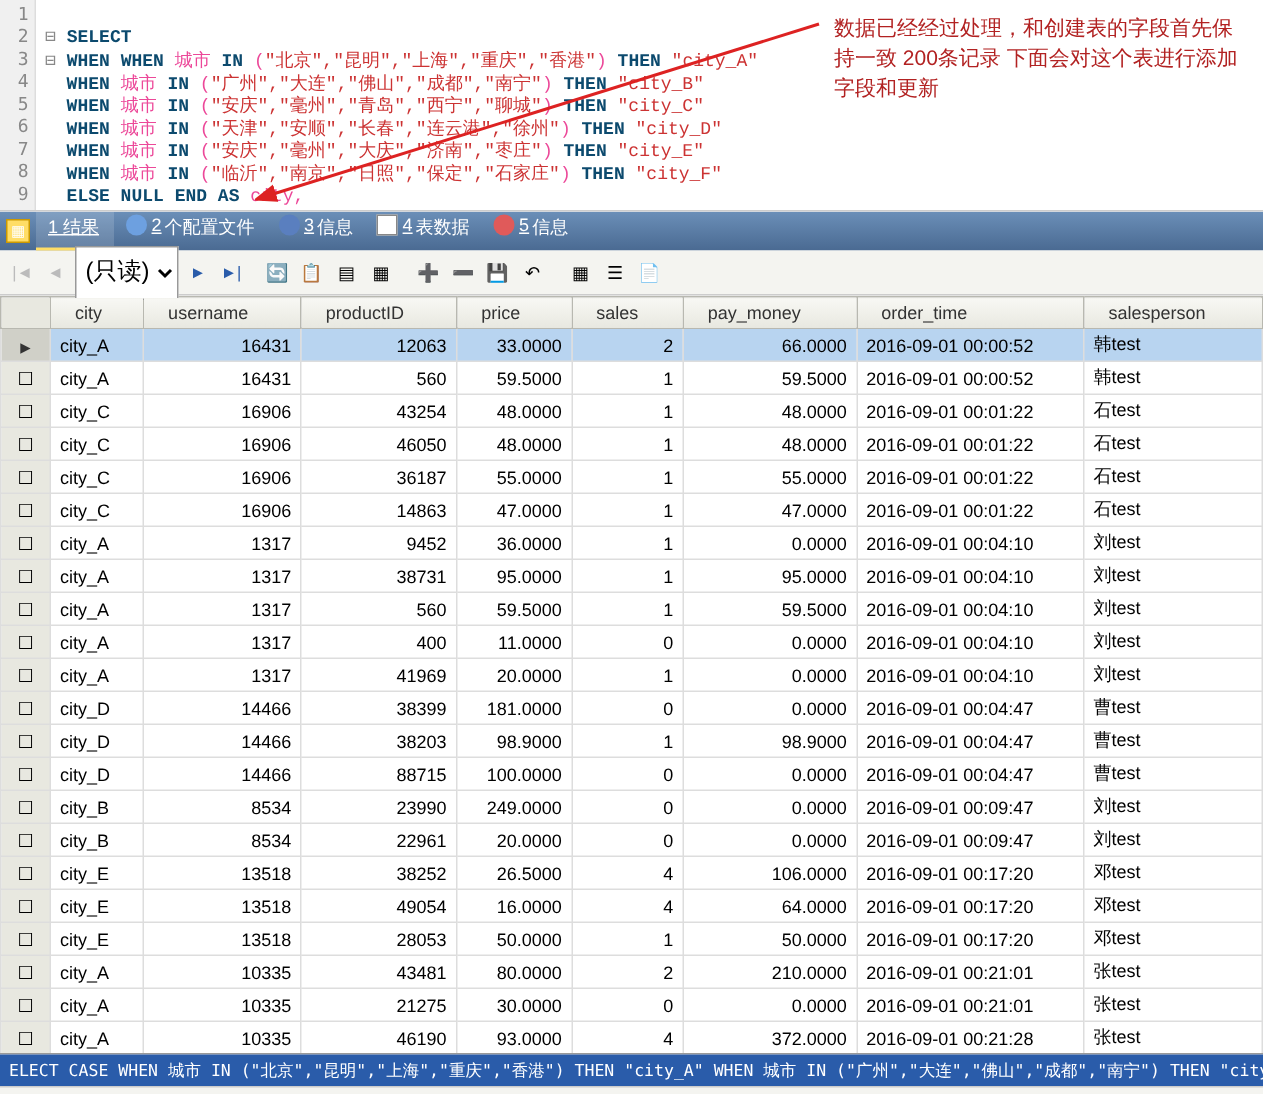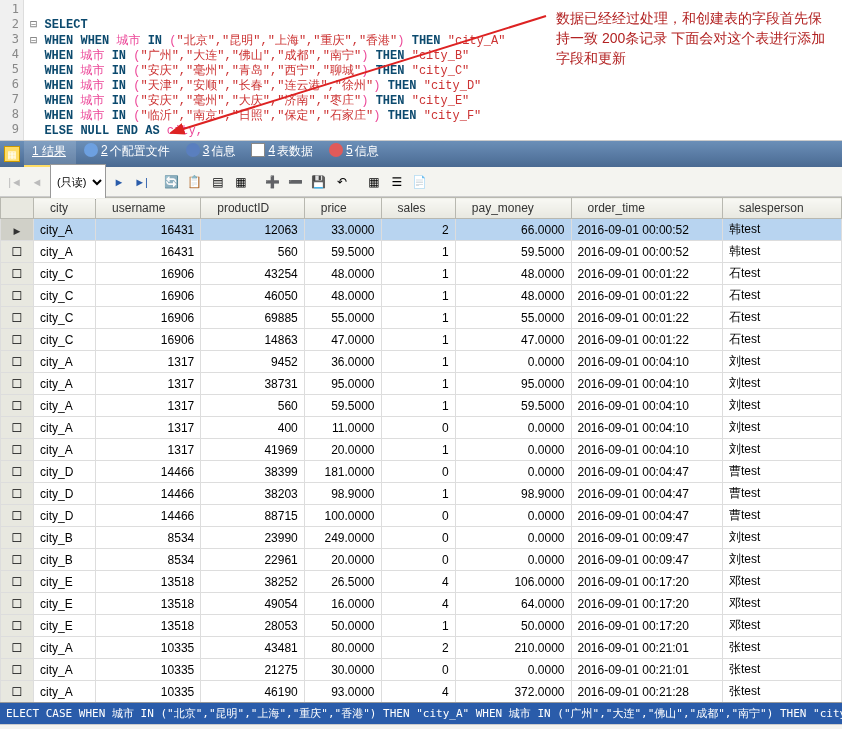--- a/index.html
+++ b/index.html
@@ -28,21 +28,21 @@
   .tab-icon { width: 14px; height: 14px; margin-right: 3px; display:inline-block; }
   .ico-blue { background: #6da0e0; border-radius: 50%; }
   .ico-info { background: #5a7fbf; border-radius: 50%; }
   .ico-grid { background: #fff; border: 1px solid #888; }
   .ico-red { background: #e05a5a; border-radius: 50%; }
   
   
   .toolbar { background: #f4f4f0; border-bottom: 1px solid #ccc; height: 30px; display: flex; align-items: center; padding: 0 6px; gap: 4px; }
   .nav-btn { width: 18px; height: 18px; display: inline-flex; align-items: center; justify-content: center; cursor: pointer; color: #2a5caa; font-size: 11px; }
   .nav-btn.dis { color: #bbb; cursor: default; }
-  .readonly-select { font-size: 11px; height: 36px; border: 1px solid #999; background: #fff; padding: 0 2px; }
+  .readonly-select { font-size: 16px; height: 36px; border: 1px solid #999; background: #fff; padding: 0 2px; }
   .tb-group { display: flex; gap: 3px; align-items: center; margin-left: 8px; }
   .tb-btn { width: 20px; height: 20px; border: 1px solid transparent; display: inline-flex; align-items: center; justify-content: center; cursor: pointer; font-size: 12px; }
   
   
   .grid-wrap { height: 506px; overflow: auto; border-bottom: 1px solid #999; }
   .grid { border-collapse: collapse; width: 100%; font-size: 12px; font-family: Arial, sans-serif; }
   .grid th { background: linear-gradient(#f8f8f4, #e8e8e0); border: 1px solid #b8b8b0; padding: 3px 16px; text-align: left; font-weight: normal; color: #333; position: sticky; top: 0; height: 20px; }
   .grid th.rowsel { width: 18px; background: #e8e8e0; }
   .grid td { border: 1px solid #ddd; padding: 2px 6px; height: 19px; background: #fff; }
   .grid td.rowsel { background: #e8e8e0; text-align: center; width: 18px; }
@@ -200,21 +200,21 @@
           <td class="num">48.0000</td>
           <td class="num">1</td>
           <td class="num">48.0000</td>
           <td>2016-09-01 00:01:22</td>
           <td>石test</td>
         </tr>
         <tr>
           <td class="rowsel">☐</td>
           <td>city_C</td>
           <td class="num">16906</td>
-          <td class="num">69885</td>
+          <td class="num">36187</td>
           <td class="num">55.0000</td>
           <td class="num">1</td>
           <td class="num">55.0000</td>
           <td>2016-09-01 00:01:22</td>
           <td>石test</td>
         </tr>
         <tr>
           <td class="rowsel">☐</td>
           <td>city_C</td>
           <td class="num">16906</td>

